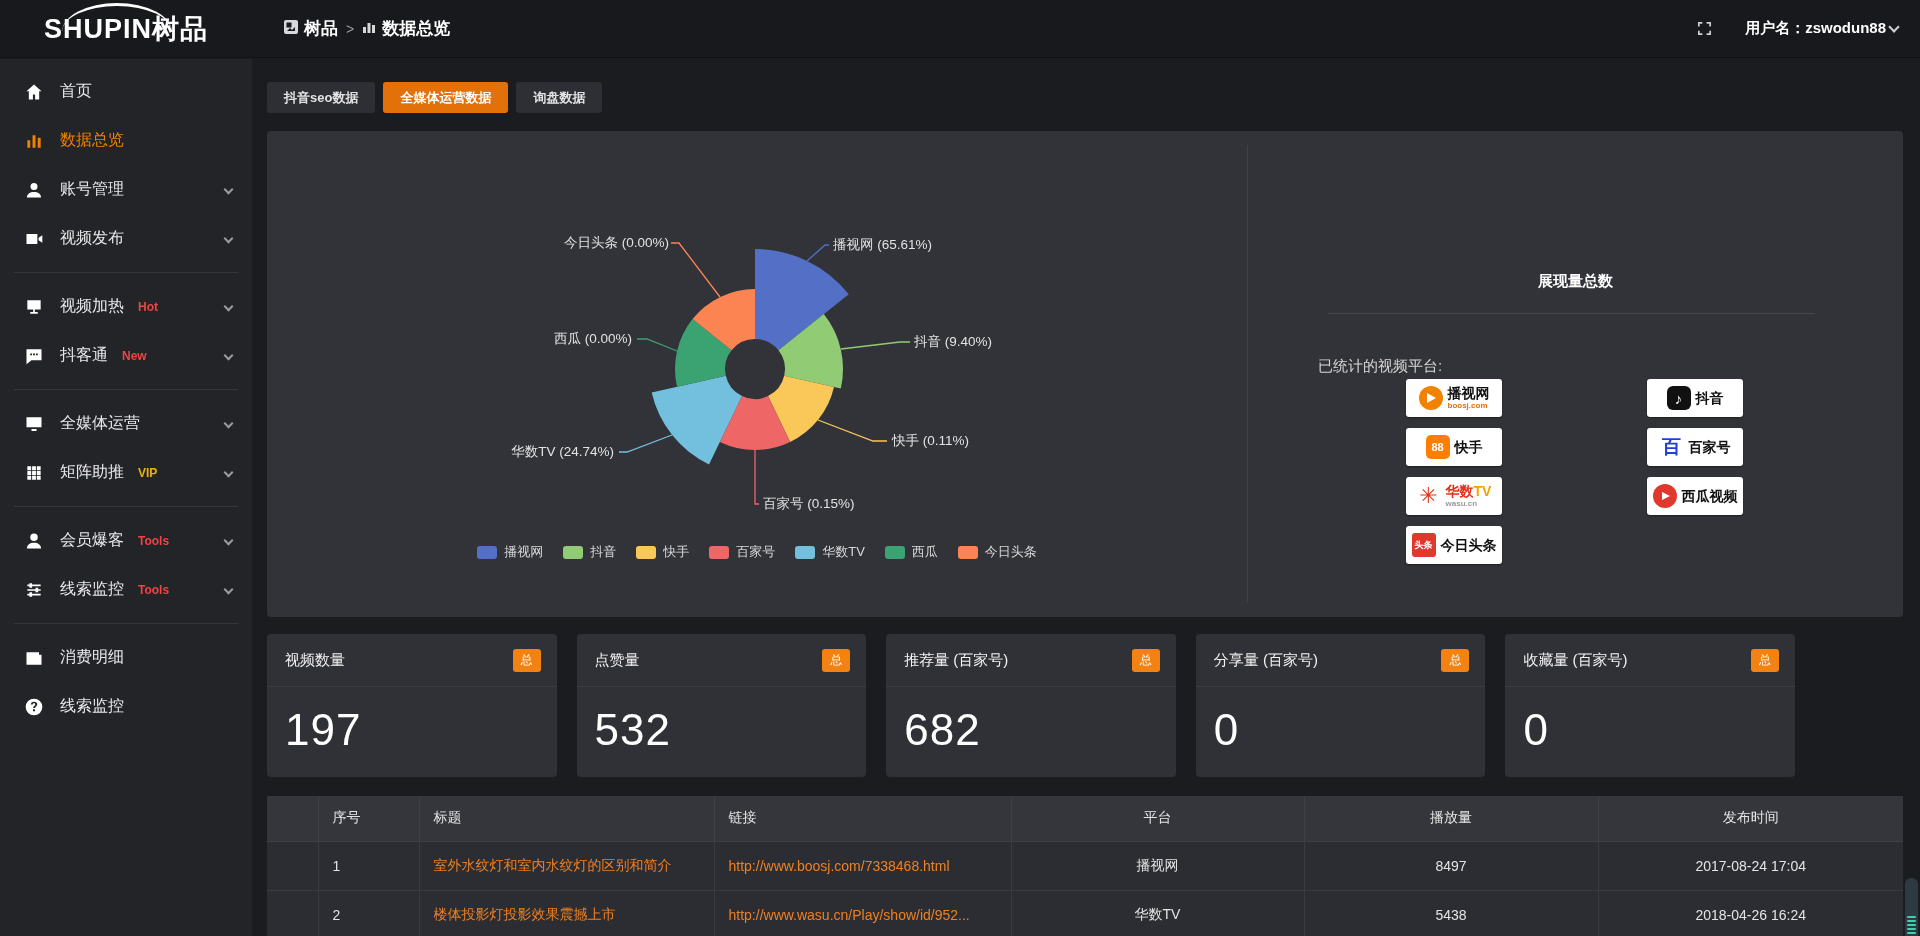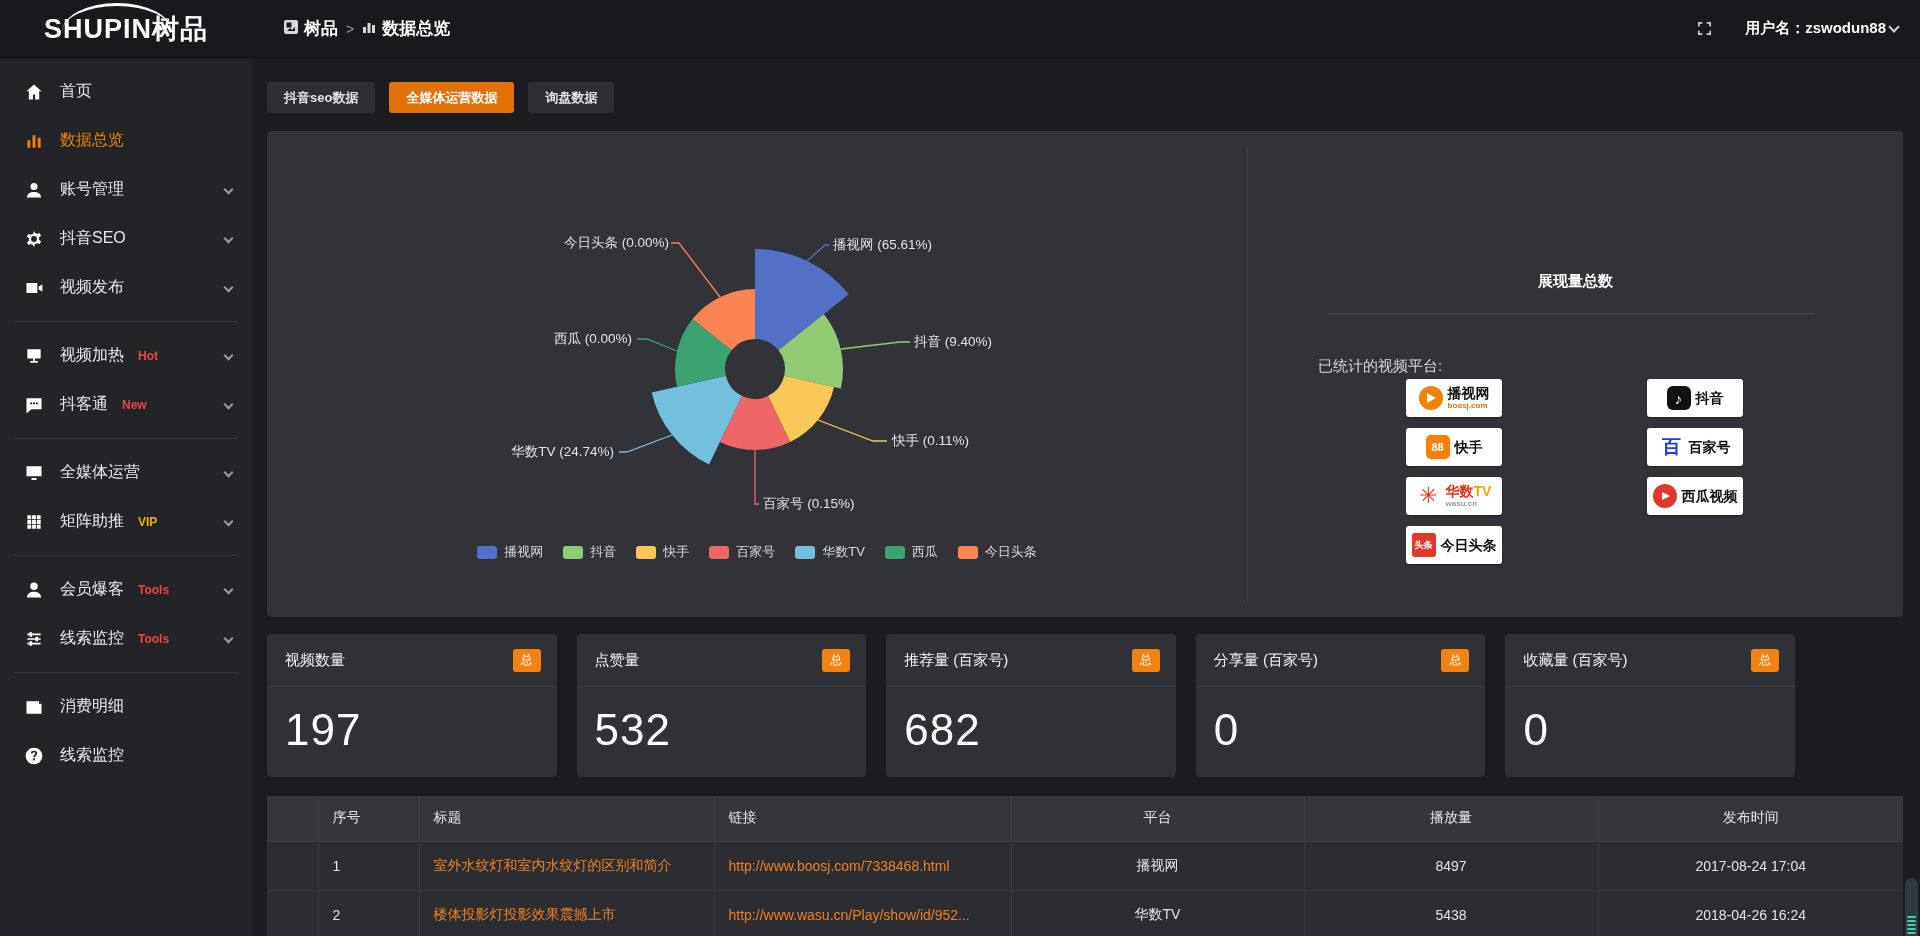--- a/index.html
+++ b/index.html
@@ -33,21 +33,21 @@
   .m-item.active { color:#f08200; }
   .m-item.active .mi-icon { color:#f08200; }
   .m-badge { font-weight:bold; font-size:12px; margin-left:14px; }
   .m-badge.red { color:#ef4444; } .m-badge.yellow { color:#eab308; }
   .m-chev { margin-left:auto; width:7px; height:7px; border-right:2px solid #9b9ca0;
             border-bottom:2px solid #9b9ca0; transform:rotate(45deg); }
   .m-divider { height:1px; background:#36373c; margin:9px 14px; }
 
   
   .content { position:absolute; left:252px; top:59px; width:1668px; height:877px; }
-  .tabs { position:absolute; left:15px; top:23px; display:flex; gap:14px; }
+  .tabs { position:absolute; left:15px; top:23px; display:flex; gap:8px; }
   .tab { height:31px; padding:0 17px; display:flex; align-items:center; background:#2e2f34;
          color:#e3e3e5; font-size:13px; font-weight:bold; border-radius:3px; cursor:pointer; }
   .tab.active { background:#e2710a; color:#fff; }
 
   
   .panel { position:absolute; left:15px; top:72px; width:1636px; height:486px; background:#323338; border-radius:4px; }
   .chart-zone { position:absolute; left:0; top:0; width:980px; height:486px; }
   .chart-zone svg.pie { position:absolute; left:0; top:0; }
   .v-divider { position:absolute; left:980px; top:14px; bottom:14px; width:1px; background:#404147; }
   .legend { position:absolute; left:0; right:0; top:412px; display:flex; justify-content:center; gap:20px; }
@@ -168,29 +168,20 @@
           </span>
           <span>数据总览</span>
         </div>
         <div class="m-item">
           <span class="mi-icon">
             <svg viewBox="0 0 24 24" fill="currentColor">
               <path d="M12 3.5a4.2 4.2 0 110 8.4 4.2 4.2 0 010-8.4zM3.5 21c0-4.4 4-6.6 8.5-6.6s8.5 2.2 8.5 6.6z"></path>
             </svg>
           </span>
           <span>账号管理</span>
-          <span class="m-chev"></span>
-        </div>
-        <div class="m-item">
-          <span class="mi-icon">
-            <svg viewBox="0 0 24 24" fill="currentColor" fill-rule="evenodd">
-              <path d="M12 8.5a3.5 3.5 0 100 7 3.5 3.5 0 000-7zM12 2l1.2 2.9a7.2 7.2 0 012.5 1l3-1 1.8 3.1-2.5 2a7.3 7.3 0 010 2.9l2.5 2-1.8 3.1-3-1a7.2 7.2 0 01-2.5 1L12 22l-1.2-2.9a7.2 7.2 0 01-2.5-1l-3 1L3.5 16l2.5-2a7.3 7.3 0 010-2.9l-2.5-2 1.8-3.1 3 1a7.2 7.2 0 012.5-1z"></path>
-            </svg>
-          </span>
-          <span>抖音SEO</span>
           <span class="m-chev"></span>
         </div>
         <div class="m-item">
           <span class="mi-icon">
             <svg viewBox="0 0 24 24" fill="currentColor">
               <path d="M3 6h13v12H3zM17.5 10.5L22 7.5v9l-4.5-3z"></path>
             </svg>
           </span>
           <span>视频发布</span>
           <span class="m-chev"></span>

